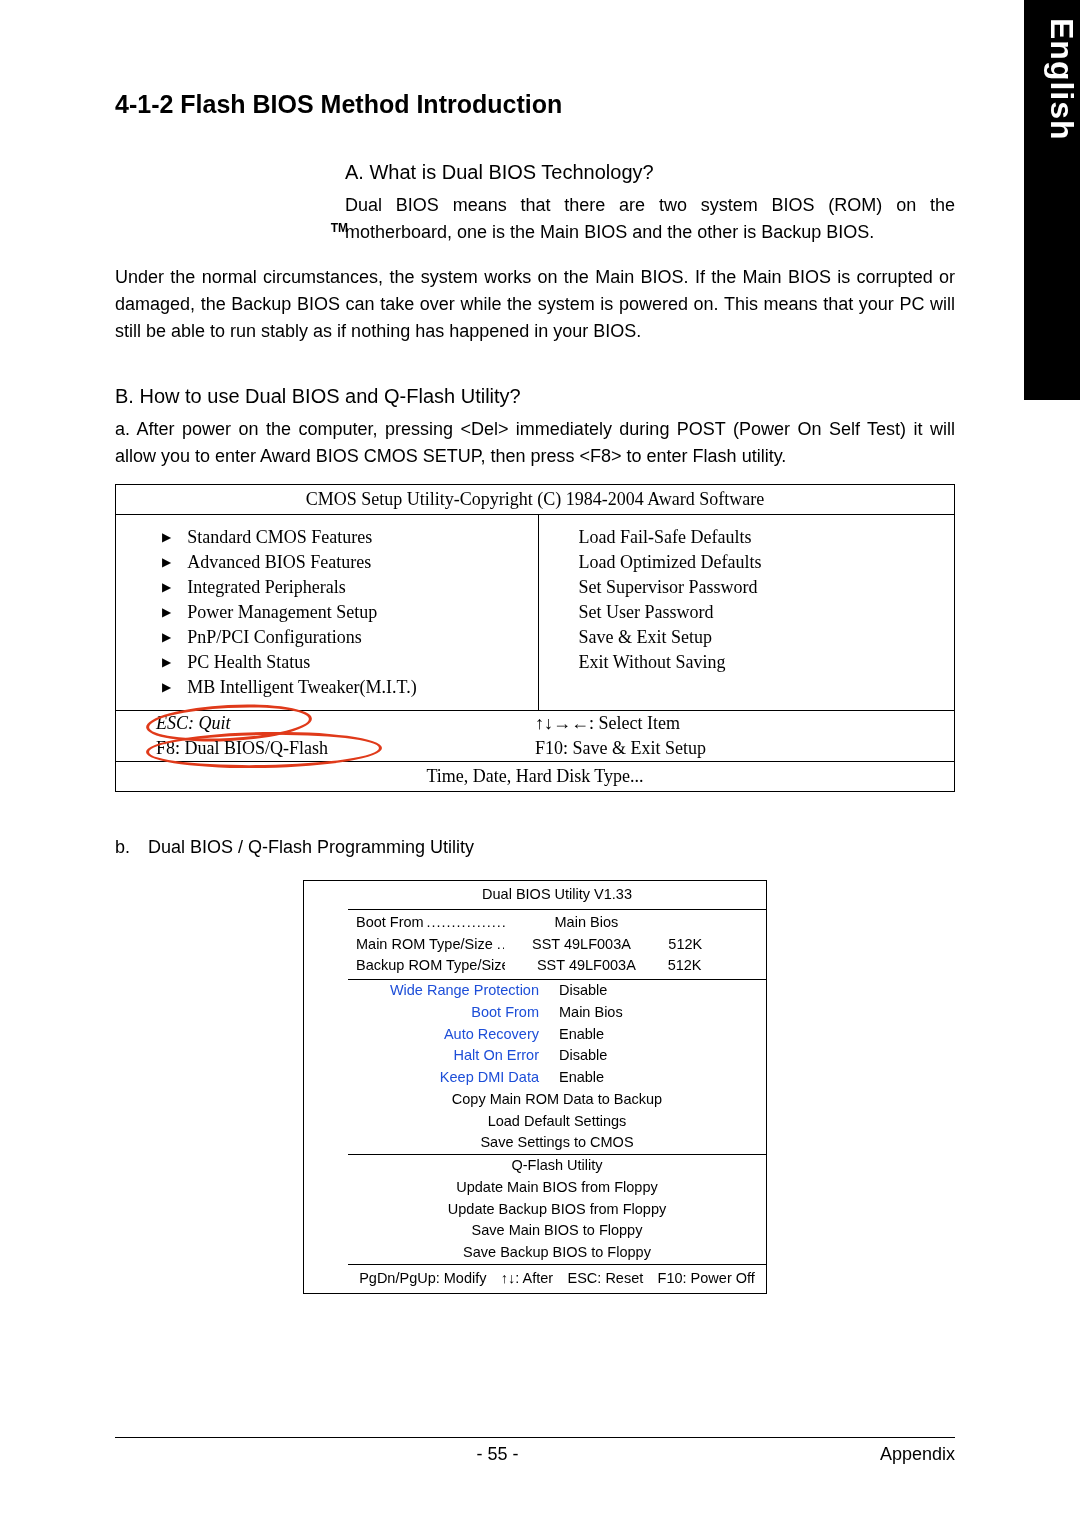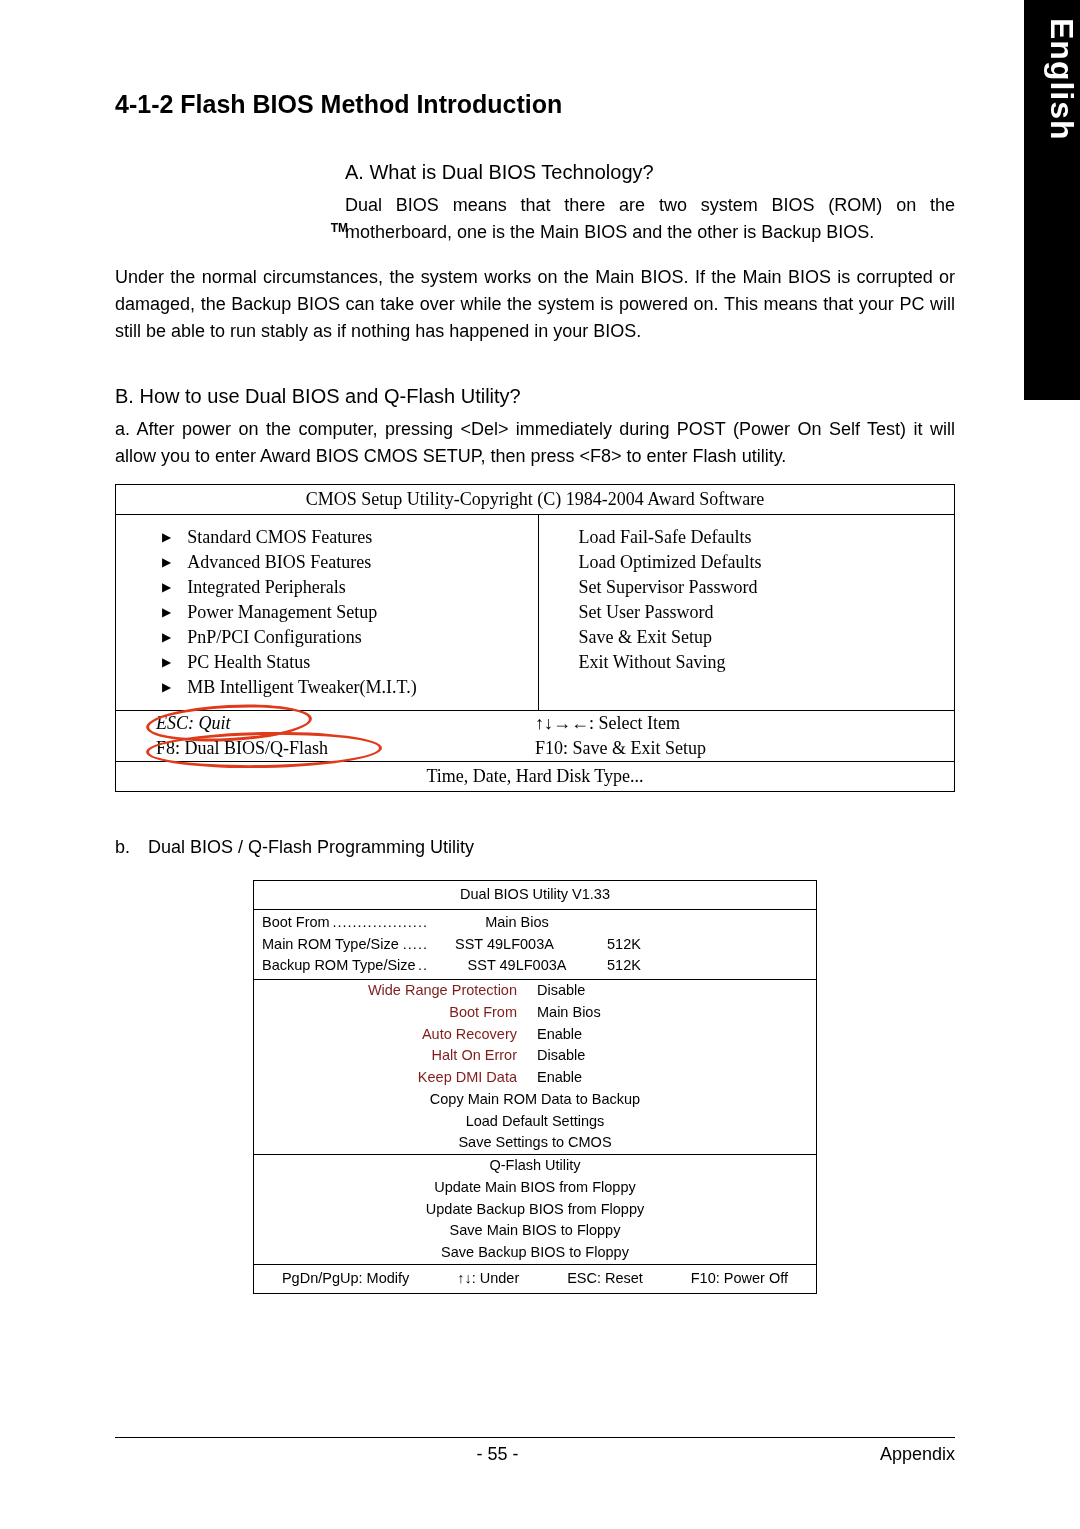--- a/index.html
+++ b/index.html
@@ -105,41 +105,42 @@
     border-radius:50%;
     transform:rotate(-1deg);
   }
   .cmos-foot2 { text-align:center; padding:4px 0; border-top:1px solid #000; }
 
   .para-b { margin-top:45px; margin-bottom:22px; display:flex; gap:18px; }
 
   
   .util-box {
     margin: 0 auto;
-    width: 564px;
+    width: 464px;
     border:1px solid #000;
     font-size:14.5px;
     line-height:1.5;
+    padding-left:44px;
   }
   .util-header { text-align:center; padding:3px 0; border-bottom:1px solid #000; font-weight:normal; }
   .util-info { padding:2px 8px; border-bottom:1px solid #000; }
   .info-row { display:flex; white-space:nowrap; }
   .info-label { width:165px; position:relative; overflow:hidden; }
   .info-label::after {
     content:"........................................................................";
     position:absolute; left:0; bottom:0; z-index:-1;
     letter-spacing:1px;
   }
   .info-label span{ background:#fff; padding-right:2px; position:relative; z-index:1;}
   .info-mid { width:180px; text-align:center; }
   .info-mid.left { text-align:left; padding-left:28px; }
   .info-size { width:100px; }
   .opts { border-bottom:1px solid #000; }
   .opt-row { display:flex; }
-  .opt-label { width:50%; text-align:right; padding-right:18px; color:#7f1d1d; }
+  .opt-label { width:50%; text-align:right; padding-right:18px; color:#1d4ed8; }
   .opt-val { width:50%; padding-left:2px; }
   .ctr-row { text-align:center; }
   .util-footer { display:flex; justify-content:space-around; padding:3px 4px; }
   .page-footer {
     position:absolute;
     left:115px; width:840px;
     bottom:64px;
     border-top:1px solid #000;
     padding-top:6px;
     display:flex; justify-content:space-between;
@@ -288,21 +289,21 @@
       </div>
       <div class="opts">
         <div class="ctr-row">Q-Flash Utility</div>
         <div class="ctr-row">Update Main BIOS from Floppy</div>
         <div class="ctr-row">Update Backup BIOS from Floppy</div>
         <div class="ctr-row">Save Main BIOS to Floppy</div>
         <div class="ctr-row">Save Backup BIOS to Floppy</div>
       </div>
       <div class="util-footer">
         <span>PgDn/PgUp: Modify</span>
-        <span>↑↓: Under</span>
+        <span>↑↓: After</span>
         <span>ESC: Reset</span>
         <span>F10: Power Off</span>
       </div>
     </div>
 
   </div>
 </div>
 
 <div class="page-footer">
   <span></span>

